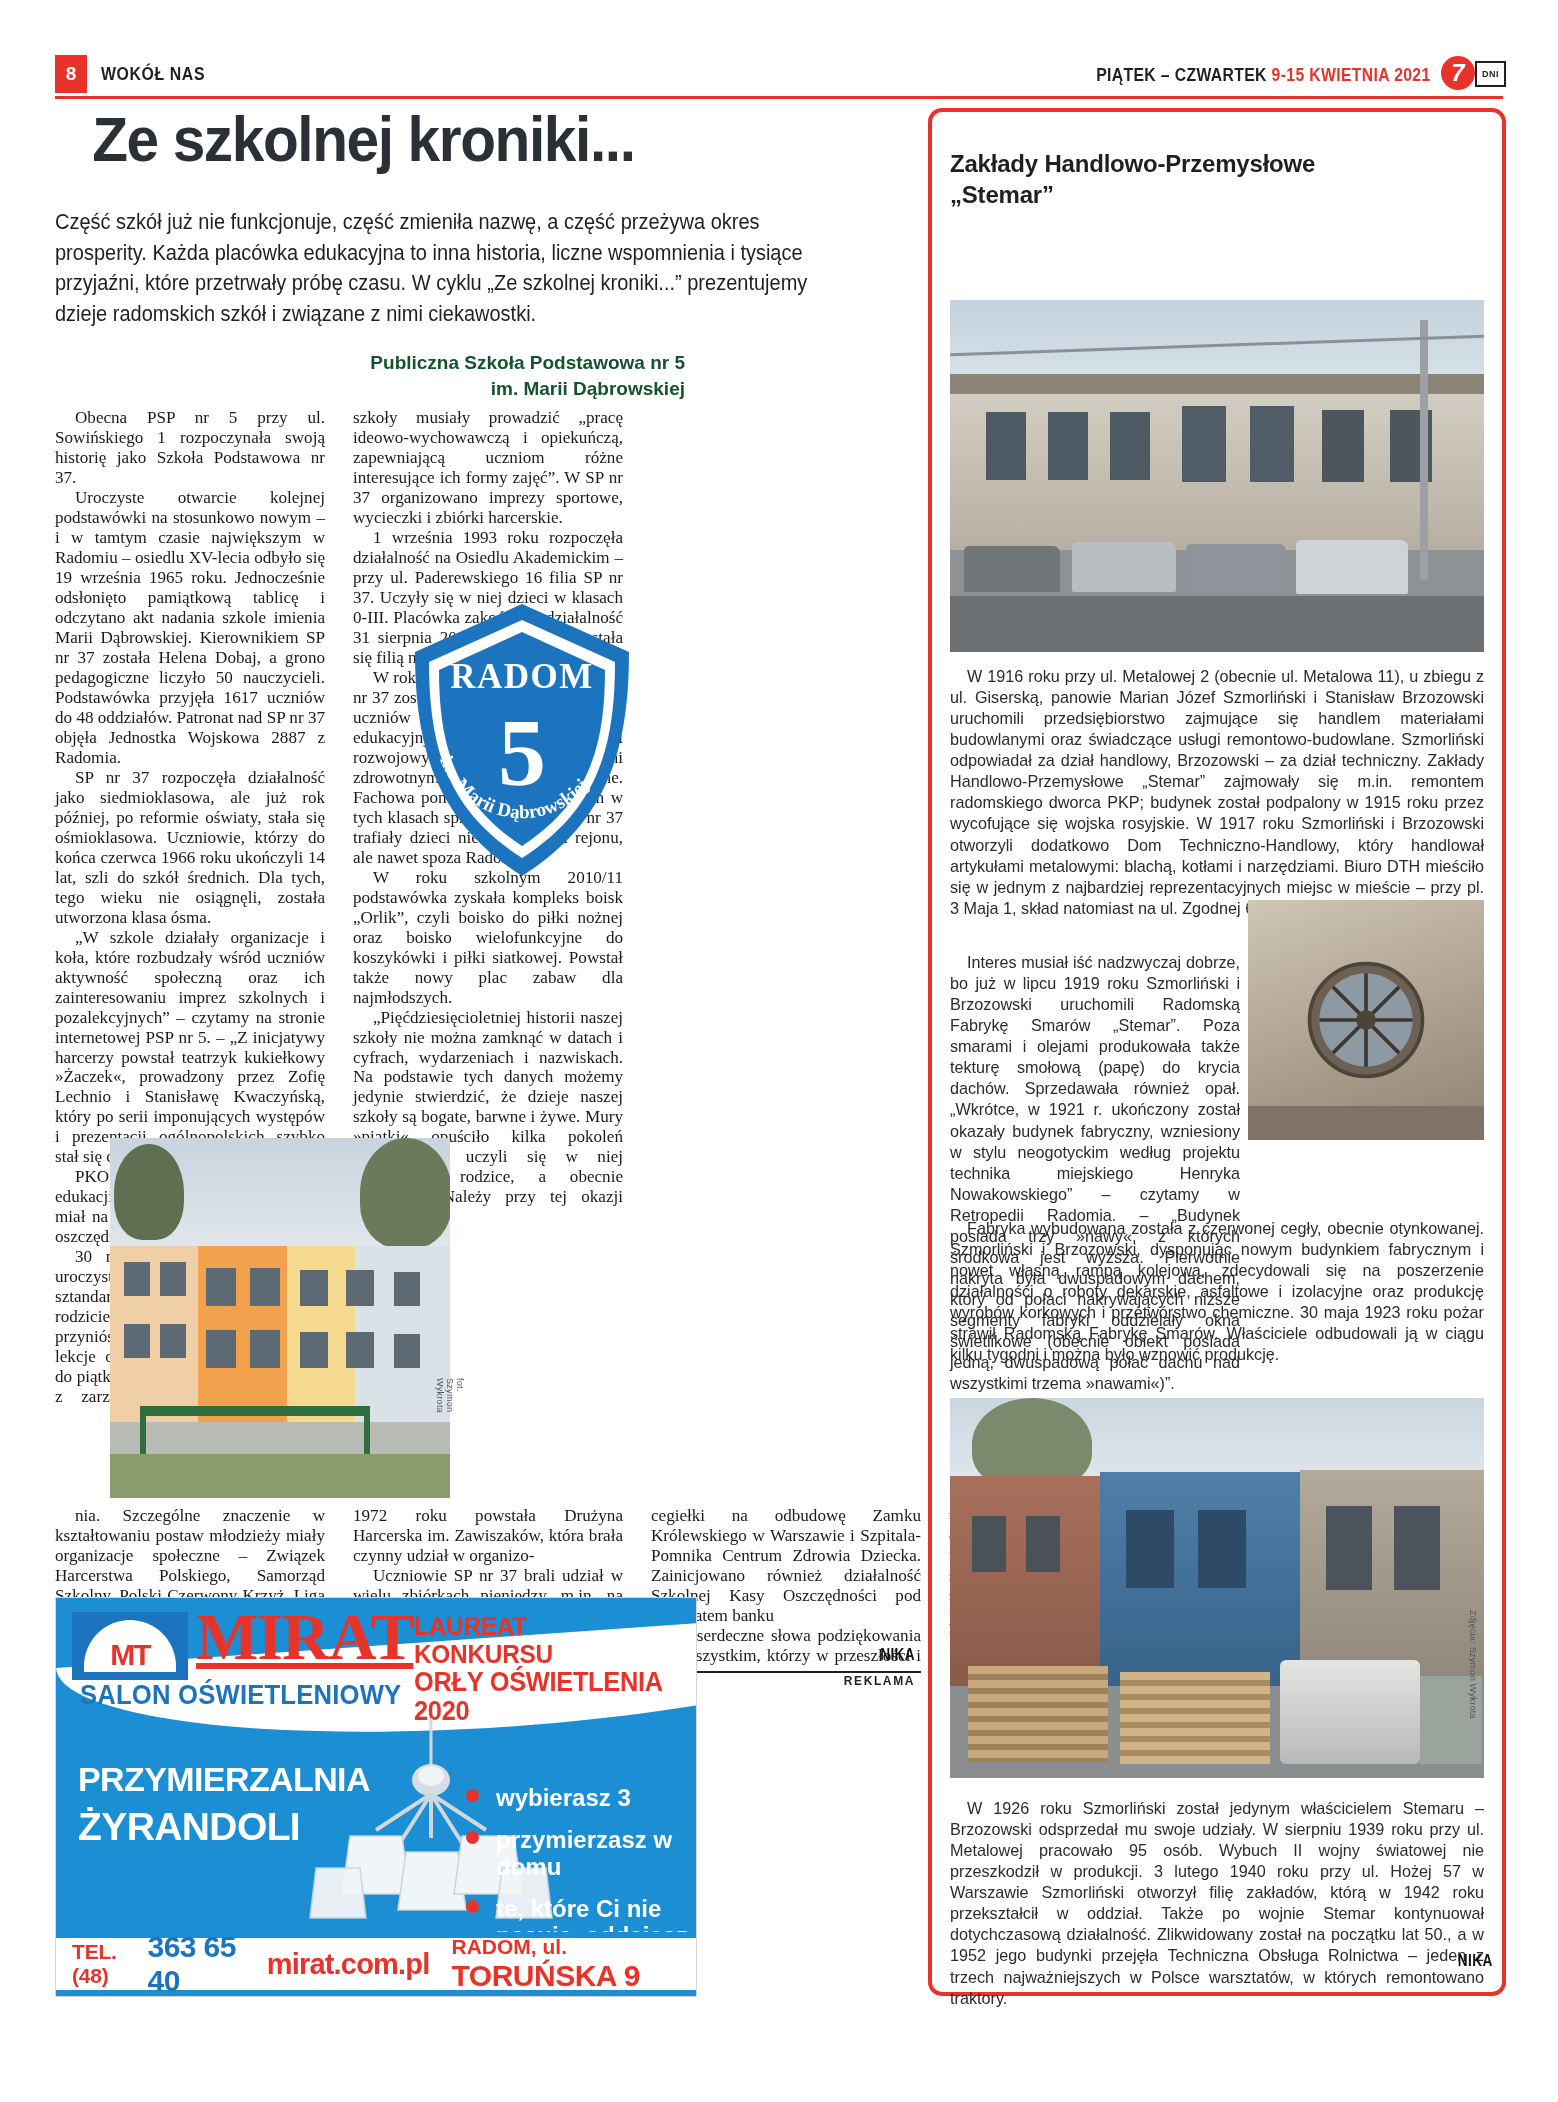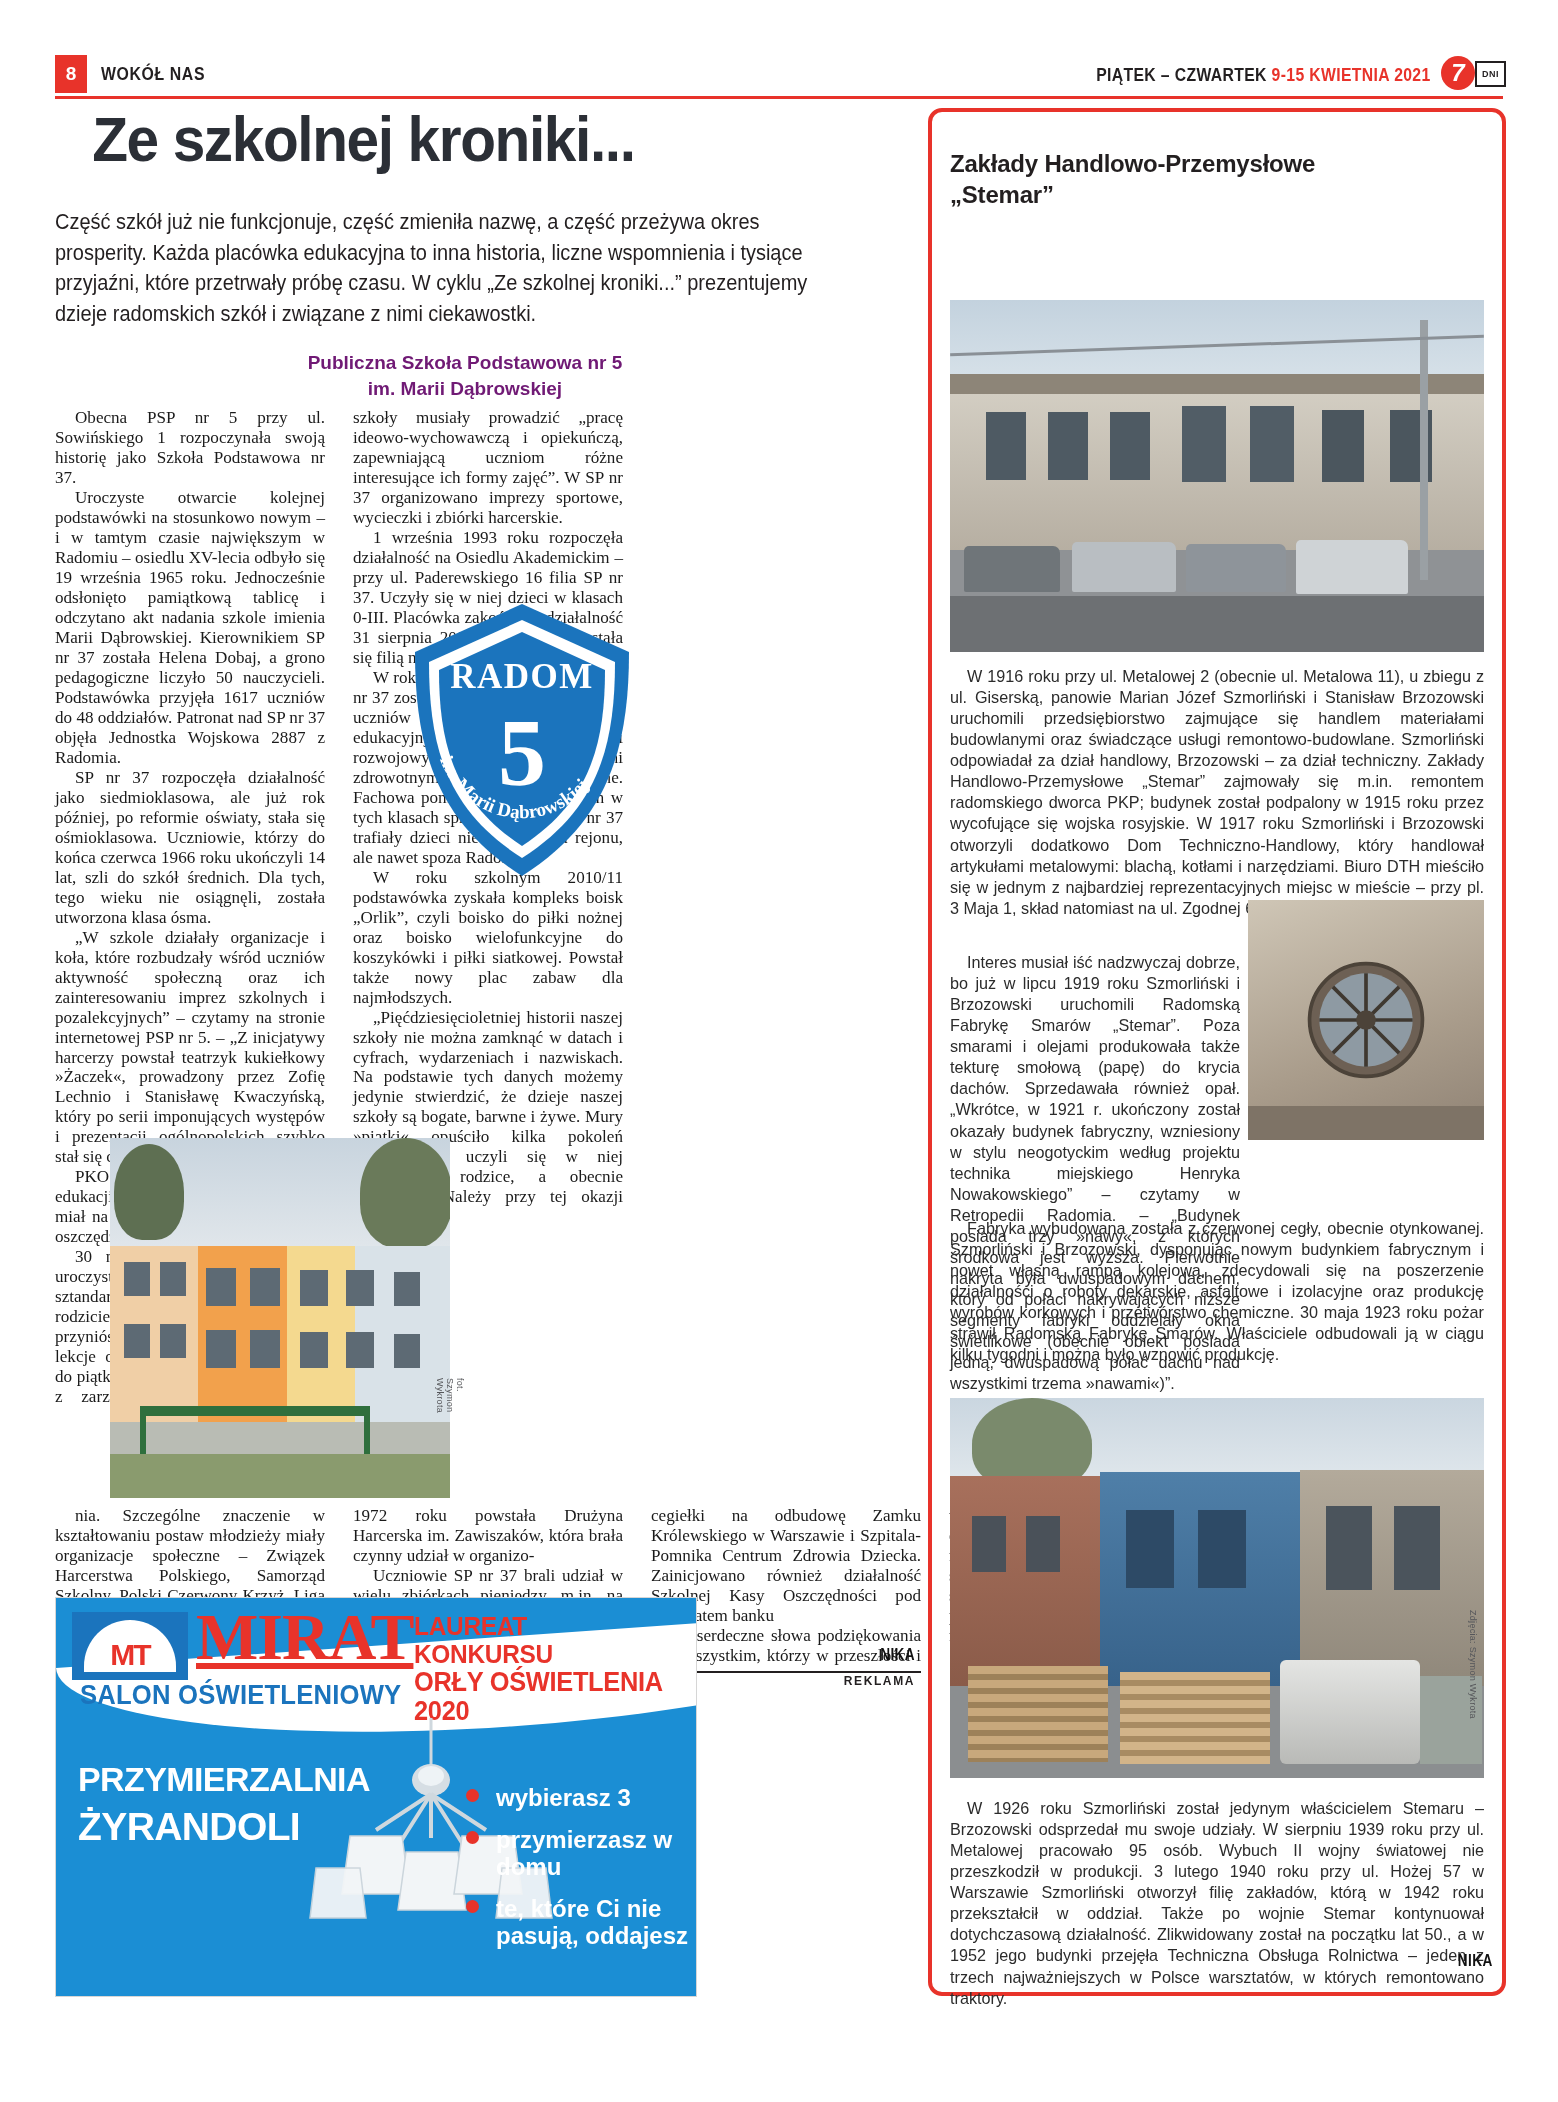--- a/index.html
+++ b/index.html
@@ -53,22 +53,22 @@
     transform:scaleX(.93);transform-origin:left top;
   }
   .lede{
     margin:36px 0 0 0;width:855px;
     font-size:21.5px;line-height:1.42;color:#231f20;
     font-family:"Liberation Sans Narrow","Liberation Sans",sans-serif;
     transform:scaleX(.93);transform-origin:left top;
   }
 
   .sub-title{
-    position:absolute;left:190px;top:242px;width:440px;text-align:center;
-    font-size:19px;font-weight:bold;line-height:1.35;color:#701a75;
+    position:absolute;left:190px;top:242px;width:440px;text-align:right;
+    font-size:19px;font-weight:bold;line-height:1.35;color:#14532d;
   }
 
   .body-cols{
     position:absolute;left:0;top:300px;width:866px;
     column-count:3;column-gap:28px;column-fill:auto;height:1010px;
   }
   .body-cols p{
     margin:0;font-family:"Liberation Serif",serif;font-size:17.1px;line-height:1.17;
     text-align:justify;text-indent:20px;color:#1a1a1a;
     -webkit-hyphens:auto;hyphens:auto;
@@ -329,20 +329,26 @@
 
     <div class="ad-big1">PRZYMIERZALNIA</div>
     <div class="ad-big2">ŻYRANDOLI</div>
 
     <ul class="ad-bullets">
       <li>wybierasz 3</li>
       <li>przymierzasz w domu</li>
       <li>te, które Ci nie pasują, oddajesz</li>
     </ul>
 
+    <div class="ad-footer">
+      <span class="ad-tel">TEL. (48)</span>
+      <span class="ad-telnum">363 65 40</span>
+      <span class="ad-www">mirat.com.pl</span>
+      <span class="ad-addr"><span>RADOM, ul.</span> <b>TORUŃSKA 9</b></span>
+    </div>
   </div>
 
   <div class="right-box"></div>
 
   <div class="right-inner">
     <h3 class="art-title">
       <span>Zakłady Handlowo-Przemysłowe</span><br>
       <span>„Stemar”</span>
     </h3>
   </div>

